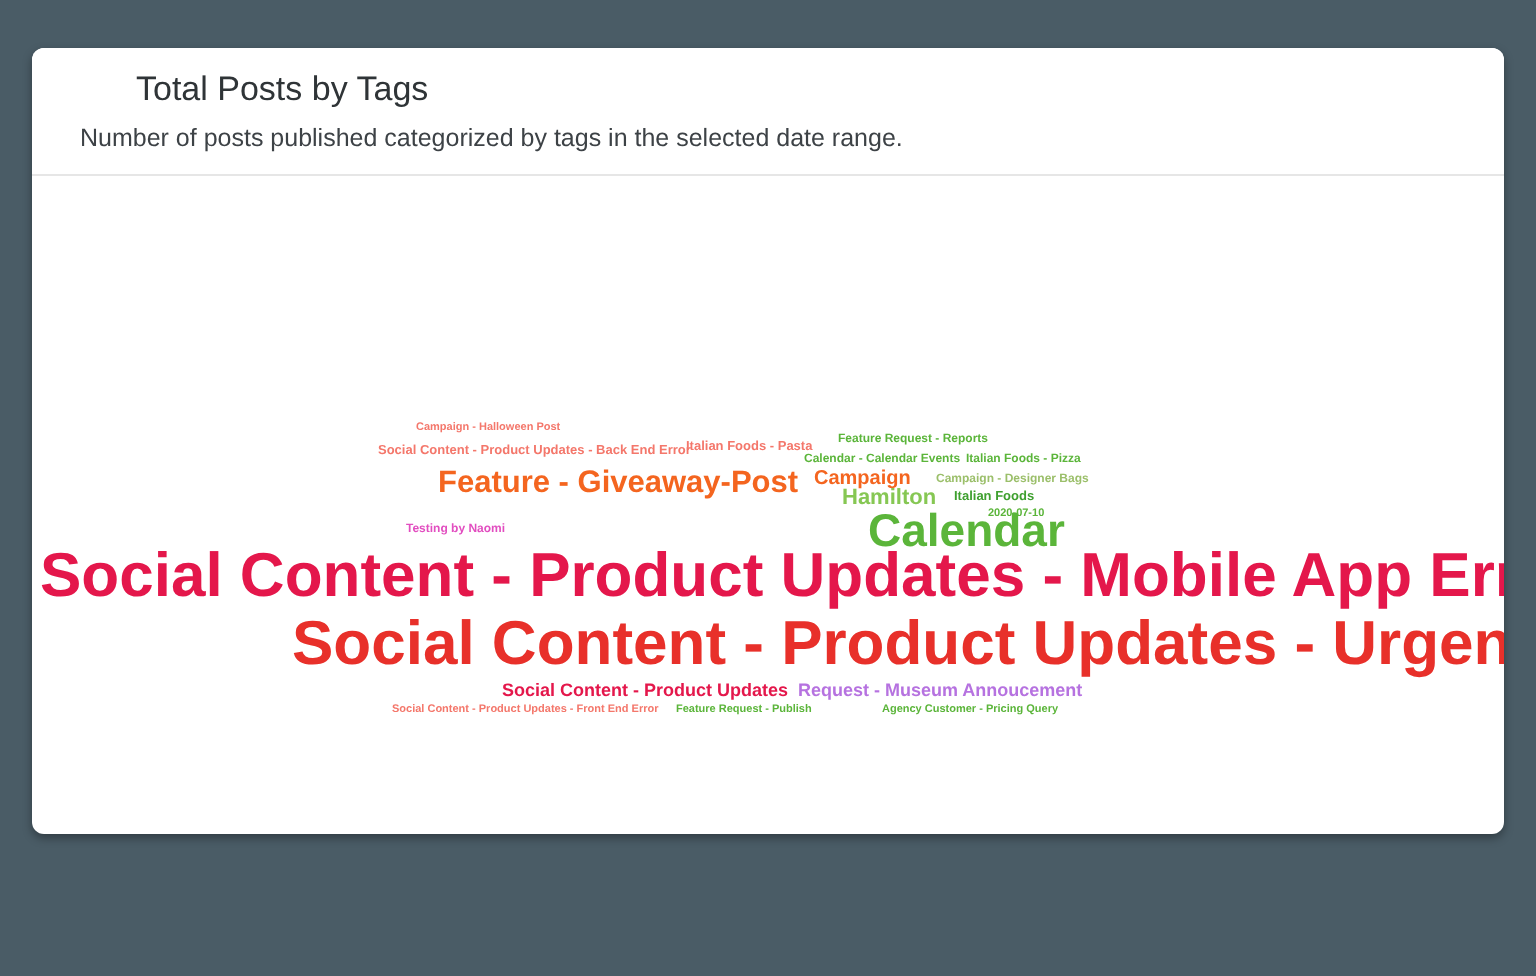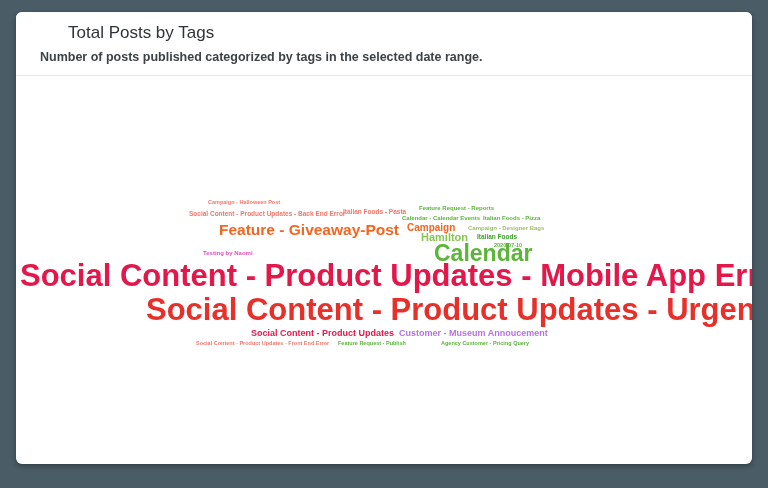--- a/index.html
+++ b/index.html
@@ -10,23 +10,23 @@
     width: 768px;
     height: 488px;
     background: #4a5c66;
     font-family: "Liberation Sans", sans-serif;
     overflow: hidden;
   }
 
   #card {
     position: absolute;
     left: 16px;
-    top: 12px;
+    top: 24px;
     width: 736px;
-    height: 452px;
+    height: 393px;
     background: #ffffff;
     border-radius: 6px;
     box-shadow: 0 2px 5px rgba(0,0,0,0.35);
     overflow: hidden;
   }
 
   #card-header {
     padding: 12px 14px 10px 14px;
     border-bottom: 1px solid #e6e6e6;
     background: #ffffff;
@@ -35,21 +35,21 @@
   #chart-title {
     font-size: 17px;
     font-weight: 400;
     color: #2f3437;
     margin: 0 0 7px 38px;
     line-height: 1.1;
   }
 
   #chart-subtitle {
     font-size: 12.5px;
-    font-weight: 700;
+    font-weight: 400;
     color: #3d4246;
     margin: 0 0 0 10px;
     line-height: 1.2;
   }
 
   #cloud-area {
     position: relative;
     width: 736px;
     height: 390px;
   }
@@ -85,19 +85,19 @@
       <span class="tag" style="font-size: 10px; color: rgb(244, 101, 31); left: 391px; top: 147px;">Campaign</span>
       <span class="tag" style="font-size: 6px; color: rgb(155, 191, 106); left: 452px; top: 149px;">Campaign - Designer Bags</span>
       <span class="tag" style="font-size: 11px; color: rgb(134, 199, 83); left: 405px; top: 156px;">Hamilton</span>
       <span class="tag" style="font-size: 6.5px; color: rgb(63, 160, 47); left: 461px; top: 158px;">Italian Foods</span>
       <span class="tag" style="font-size: 6px; color: rgb(226, 78, 192); left: 187px; top: 174px;">Testing by Naomi</span>
       <span class="tag" style="font-size: 23px; color: rgb(91, 181, 58); left: 418px; top: 166px;">Calendar</span>
       <span class="tag" style="font-size: 5.5px; color: rgb(91, 181, 58); left: 478px; top: 167px;">2020-07-10</span>
       <span class="tag" style="font-size: 31px; color: rgb(228, 23, 75); left: 4px; top: 184px;">Social Content - Product Updates - Mobile App Error</span>
       <span class="tag" style="font-size: 31px; color: rgb(232, 48, 42); left: 130px; top: 218px;">Social Content - Product Updates - Urgent</span>
       <span class="tag" style="font-size: 9px; color: rgb(228, 23, 75); left: 235px; top: 253px;">Social Content - Product Updates</span>
-      <span class="tag" style="font-size: 9px; color: rgb(182, 114, 224); left: 383px; top: 253px;">Customer - Museum Annoucement</span>
+      <span class="tag" style="font-size: 9px; color: rgb(182, 114, 224); left: 383px; top: 253px;">Request - Museum Annoucement</span>
       <span class="tag" style="font-size: 5.5px; color: rgb(244, 119, 107); left: 180px; top: 265px;">Social Content - Product Updates - Front End Error</span>
       <span class="tag" style="font-size: 5.5px; color: rgb(91, 181, 58); left: 322px; top: 265px;">Feature Request - Publish</span>
       <span class="tag" style="font-size: 5.5px; color: rgb(91, 181, 58); left: 425px; top: 265px;">Agency Customer - Pricing Query</span>
     </div>
 
 </div>
 
 </body></html>

